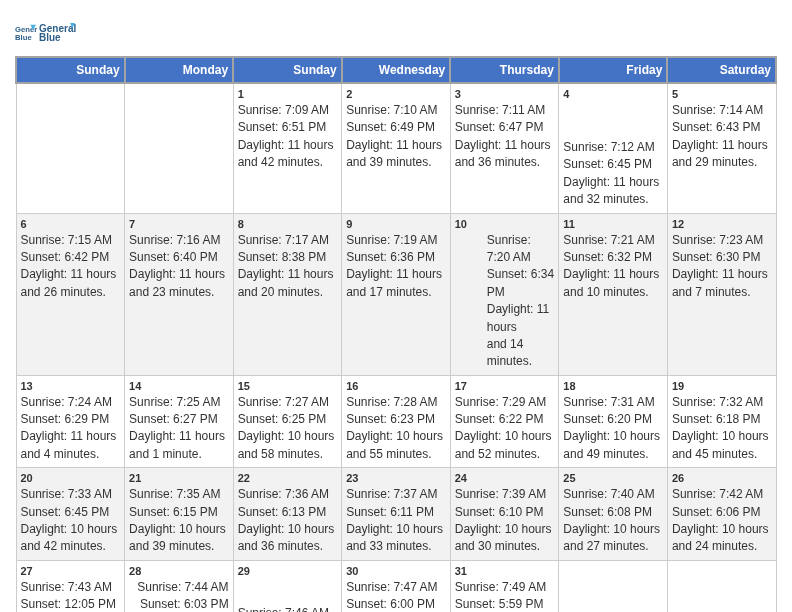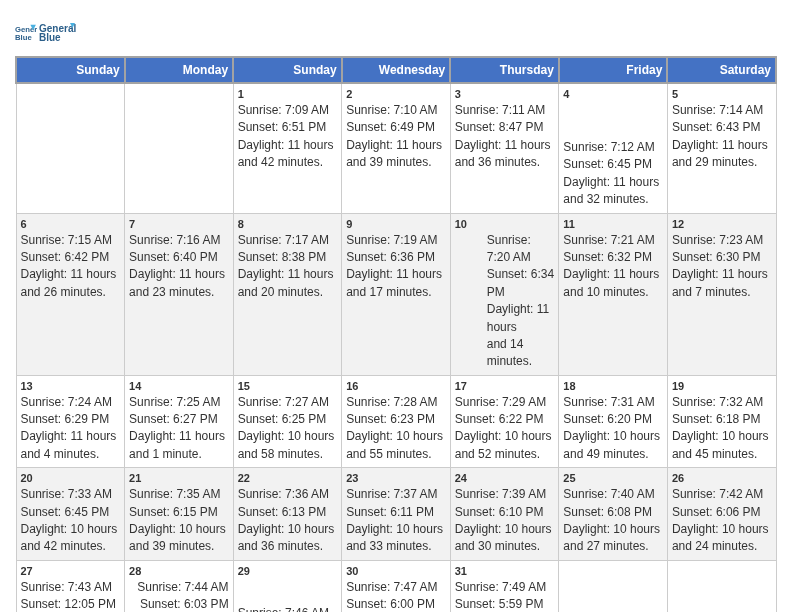--- a/index.html
+++ b/index.html
@@ -137,21 +137,21 @@
           <td>
             <span class="day-number">2</span>
             <div class="day-info" style="white-space: pre-line;">Sunrise: 7:10 AM
 Sunset: 6:49 PM
 Daylight: 11 hours
 and 39 minutes.</div>
           </td>
           <td>
             <span class="day-number">3</span>
             <div class="day-info" style="white-space: pre-line;">Sunrise: 7:11 AM
-Sunset: 8:47 PM
+Sunset: 6:47 PM
 Daylight: 11 hours
 and 36 minutes.</div>
           </td>
           <td>
             <span class="day-number">4</span>
             <div class="day-info" style="white-space: pre-line; margin-top: 39px;">Sunrise: 7:12 AM
 Sunset: 6:45 PM
 Daylight: 11 hours
 and 32 minutes.</div>
           </td>

